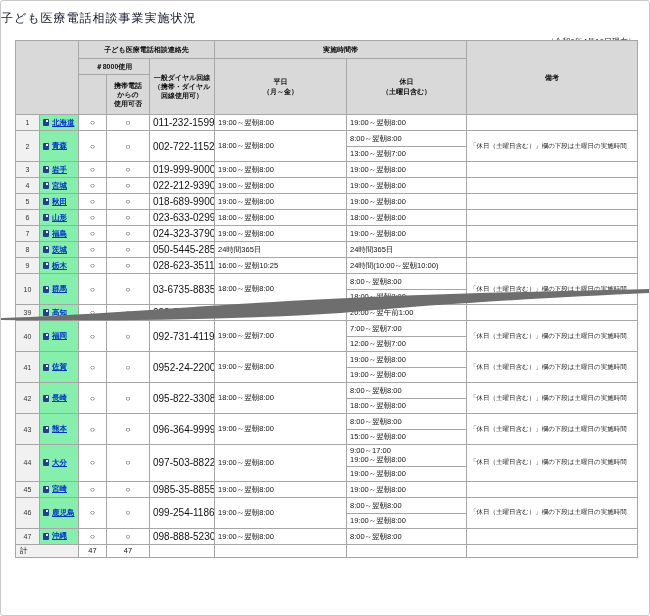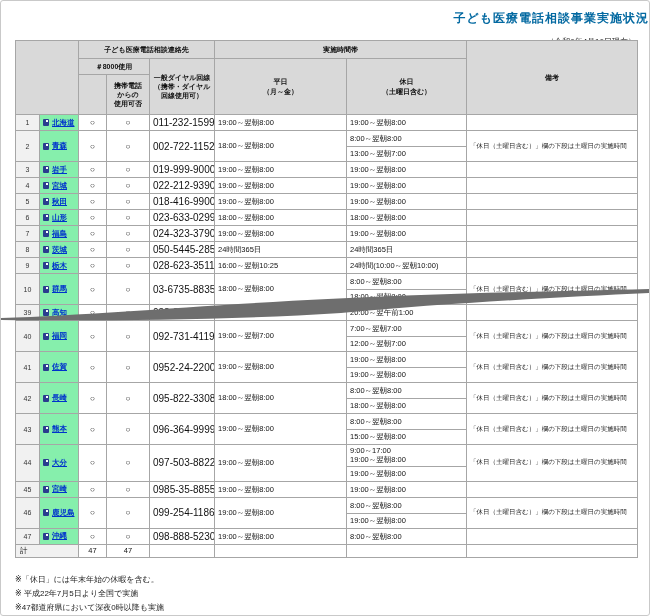--- a/index.html
+++ b/index.html
@@ -1,21 +1,21 @@
 <!DOCTYPE html>
 <html><head>
 <meta charset="utf-8">
 <style>
   html,body{margin:0;padding:0;}
   body{
     width:650px;height:616px;overflow:hidden;background:#fff;position:relative;
     font-family:"Liberation Sans","DejaVu Sans",sans-serif;color:#111;
   }
   .page{position:absolute;inset:0;border:1px solid #c9c9c9;border-radius:3px;background:#fff;overflow:hidden;}
-  .title{margin-top:9px;text-align:right;font-size:12px;font-weight:bold;letter-spacing:1px;color:#0369a1;}
+  .title{margin-top:9px;text-align:left;font-size:12px;font-weight:normal;letter-spacing:1px;color:#0f172a;}
   .date-note{position:absolute;top:35px;right:13px;font-size:8px;color:#222;}
   table.main{
     position:absolute;left:14px;top:39px;width:622px;
     border-collapse:collapse;table-layout:fixed;font-size:7.5px;
   }
   table.main th,table.main td{border:1px solid #a6a6a6;padding:1px 3px;overflow:hidden;}
   thead th{
     background:#d9d9d9;font-weight:bold;font-size:7px;text-align:center;
     vertical-align:middle;line-height:1.3;white-space:pre-line;
   }
@@ -121,21 +121,21 @@
           <td class="dial" rowspan="1">022-212-9390</td>
           <td class="hours" rowspan="1">19:00～翌朝8:00</td>
           <td class="hours">19:00～翌朝8:00</td>
           <td class="note" rowspan="1"></td>
         </tr>
         <tr class="single">
           <td class="num" rowspan="1">5</td>
           <td class="pref" rowspan="1"><span class="linkico"></span><a href="#">秋田</a></td>
           <td class="circle" rowspan="1">○</td>
           <td class="circle" rowspan="1">○</td>
-          <td class="dial" rowspan="1">018-416-9900</td>
+          <td class="dial" rowspan="1">018-689-9900</td>
           <td class="hours" rowspan="1">19:00～翌朝8:00</td>
           <td class="hours">19:00～翌朝8:00</td>
           <td class="note" rowspan="1"></td>
         </tr>
         <tr class="single">
           <td class="num" rowspan="1">6</td>
           <td class="pref" rowspan="1"><span class="linkico"></span><a href="#">山形</a></td>
           <td class="circle" rowspan="1">○</td>
           <td class="circle" rowspan="1">○</td>
           <td class="dial" rowspan="1">023-633-0299</td>
@@ -302,22 +302,17 @@
         <td class="tcount">47</td>
         <td class="tcount">47</td>
         <td></td>
         <td></td>
         <td></td>
         <td></td>
       </tr>
     </tbody>
   </table>
 
-  <div class="footnotes">
-    <div>※「休日」には年末年始の休暇を含む。</div>
-    <div>※ 平成22年7月5日より全国で実施</div>
-    <div>※47都道府県において深夜0時以降も実施</div>
-  </div>
 
   <svg class="tear" viewBox="0 0 650 616" xmlns="http://www.w3.org/2000/svg">
     <path d="M0,317 C120,313 240,300 420,294 C500,291 580,290 650,288 L650,292 C560,296 450,302 340,312 C230,319 100,320 0,319 Z" fill="#6e6e6e"></path>
   </svg>
 </div>
 
 </body></html>

